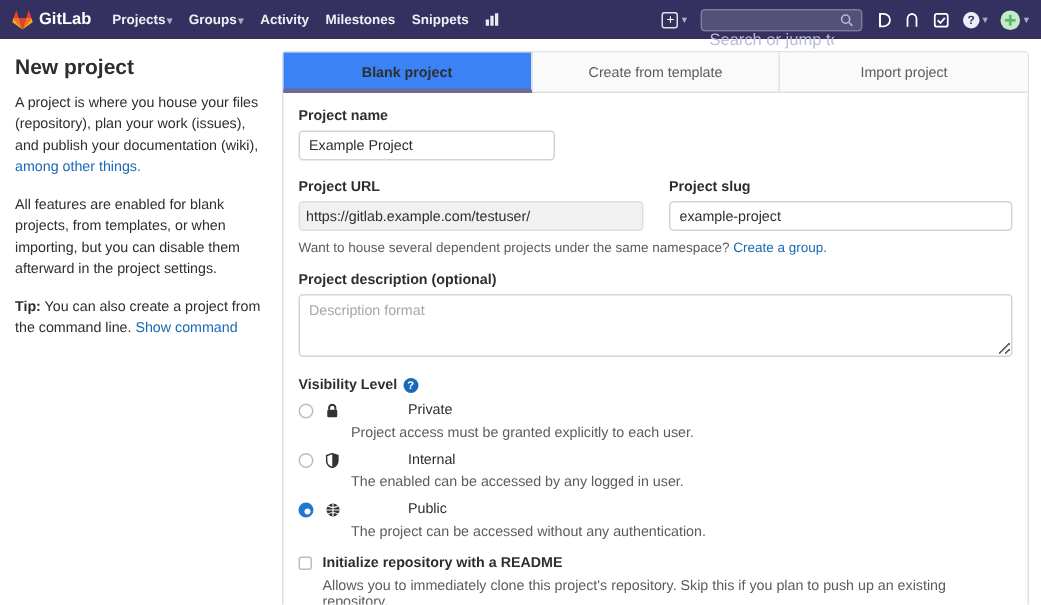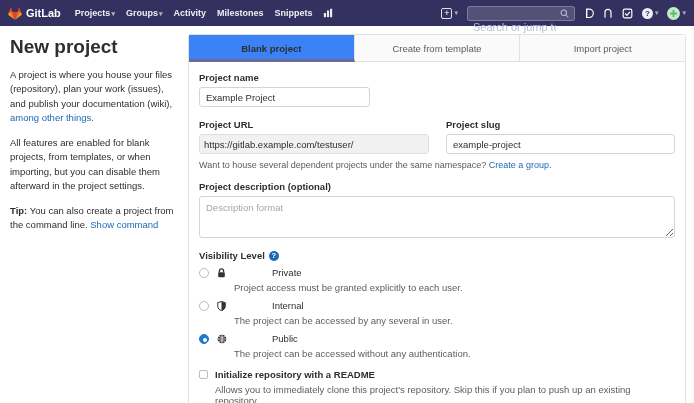--- a/index.html
+++ b/index.html
@@ -20,21 +20,21 @@
   .searchbox { display:flex; align-items:center; width:108px; height:15px; background:rgba(255,255,255,.16); border:1px solid rgba(255,255,255,.25); border-radius:3px; padding:0 5px; gap:4px; }
   .searchbox input { flex:1; min-width:0; background:transparent; border:none; outline:none; color:#e8e7f5; font-size:11px; font-family:"Liberation Sans", sans-serif;margin-top:28px; }
   .searchbox input::placeholder { color:#bdbad8; }
   .nav-icon { display:flex; align-items:center; cursor:pointer; }
   .help-circle { width:11px; height:11px; background:#efeef8; border-radius:50%; color:#343060; font-size:8px; font-weight:bold; text-align:center; line-height:11px; }
   .avatar { width:13px; height:13px; border-radius:50%; background:#c5ebc8; display:flex; align-items:center; justify-content:center; }
 
   
   .content { display:flex; align-items:flex-start; }
   .side { width:188px; padding:10px 12px 0 10px; }
-  .side h2 { font-size:19px; font-weight:bold; margin-bottom:10px; }
+  .side h2 { font-size:14px; font-weight:bold; margin-bottom:10px; }
   .side p { font-size:9.5px; line-height:1.5; margin-bottom:11px; color:#2e2e2e; }
   a.lnk { color:#1b69b6; text-decoration:none; cursor:pointer; }
 
   .card { flex:1; margin:8px 8px 0 0; border:1px solid #e1e1e1; border-radius:3px; background:#fff; }
 
   
   .tabs { display:flex; }
   .tab { flex:1; text-align:center; padding:8px 0 7px; font-size:9.5px; color:#5c5c5c; background:#fafafa; border-bottom:1px solid #e1e1e1; border-right:1px solid #e1e1e1; cursor:pointer; position:relative; }
   .tab:last-child { border-right:none; }
   .tab.active { background:#3b82f6; color:#2e2e2e; font-weight:bold; border-bottom:3px solid #6b6b95; padding-bottom:5px; }
@@ -206,21 +206,21 @@
       <div class="opt">
         <span class="radio"></span>
         <span class="opt-icon">
           <svg width="9" height="10" viewBox="0 0 10 12">
               <path d="M5 .5L9.5 2v4c0 3-2 4.8-4.5 5.7C2.5 10.8.5 9 .5 6V2z" fill="none" stroke="#333" stroke-width="1.2"></path>
               <path d="M5 .5L9.5 2v4c0 3-2 4.8-4.5 5.7z" fill="#333"></path>
             </svg>
         </span>
         <span>
           <span class="opt-name">Internal</span>
-          <div class="opt-desc">The project can be accessed by any several in user.</div>
+          <div class="opt-desc">The enabled can be accessed by any logged in user.</div>
         </span>
       </div>
 
       <div class="opt">
         <span class="radio checked"></span>
         <span class="opt-icon">
           <svg width="10" height="10" viewBox="0 0 12 12">
               <circle cx="6" cy="6" r="5.2" fill="#333"></circle>
               <path d="M6 .8v10.4M.8 6h10.4M2 2.8c2.4 1.4 5.6 1.4 8 0M2 9.2c2.4-1.4 5.6-1.4 8 0" stroke="#fff" stroke-width=".9" fill="none"></path>
             </svg>

